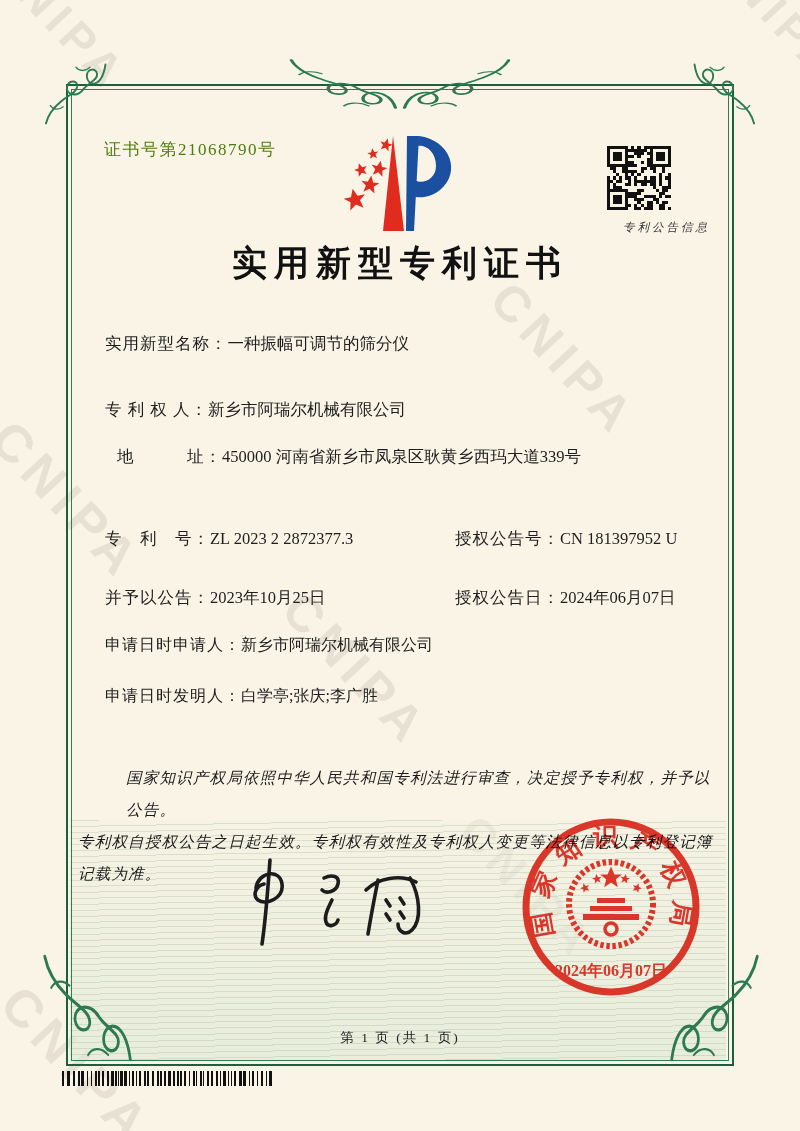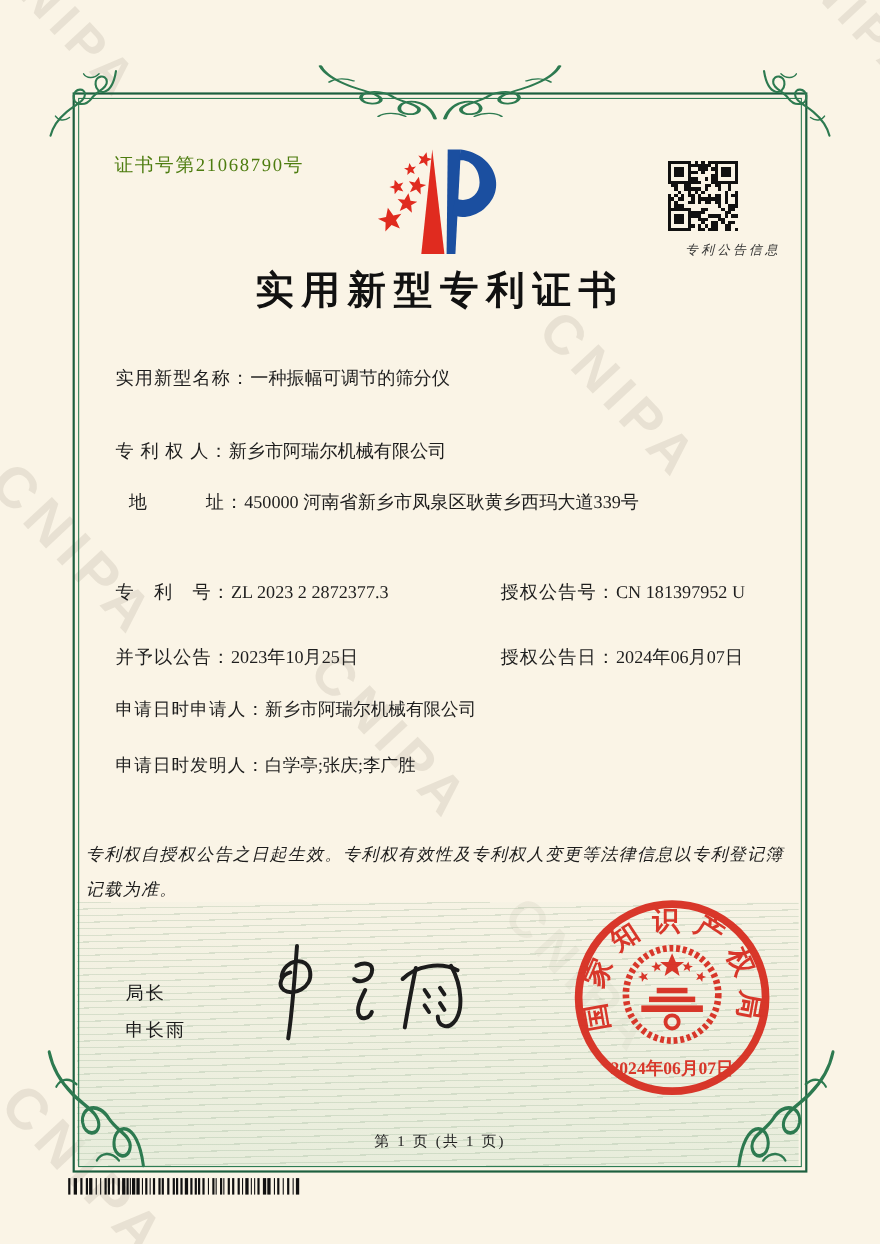--- a/index.html
+++ b/index.html
@@ -305,27 +305,24 @@
     <span class="col2"><span class="lbl">授权公告日：</span><span>2024年06月07日</span></span>
   </div>
   <div class="row" style="top:686px;font-size:16px;">
     <span class="lbl">申请日时发明人：</span><span>白学亭;张庆;李广胜</span>
   </div>
   <div class="row" style="top:635px;font-size:16px;">
     <span class="lbl">申请日时申请人：</span><span>新乡市阿瑞尔机械有限公司</span>
   </div>
 
   <div class="notice">
+    <div class="l1">国家知识产权局依照中华人民共和国专利法进行审查，决定授予专利权，并予以公告。</div>
     <div class="l2">专利权自授权公告之日起生效。专利权有效性及专利权人变更等法律信息以专利登记簿记载为准。</div>
   </div>
 
-  <div class="director">
-    <div>局长</div>
-    <div>申长雨</div>
-  </div>
 
   <svg class="signature" viewBox="0 0 205 95" fill="none" stroke="#1c1c1c" stroke-width="3.6" stroke-linecap="round">
     <path d="M28,32 C30,16 52,12 54,28 C56,42 38,50 30,44 C24,39 28,30 36,28"></path>
     <path d="M42,4 C40,30 38,62 34,88"></path>
     <path d="M96,22 C104,18 112,20 110,28 C108,36 98,38 94,34"></path>
     <path d="M104,44 C100,52 96,60 98,66 C100,72 108,70 110,64"></path>
     <path d="M138,34 C150,22 172,18 188,26"></path>
     <path d="M150,24 C146,44 142,66 140,78"></path>
     <path d="M182,22 C192,40 194,64 184,74 C178,80 170,76 170,68"></path>
     <path d="M158,44 L162,50 M172,42 L176,48 M158,58 L162,64 M172,56 L176,62"></path>

